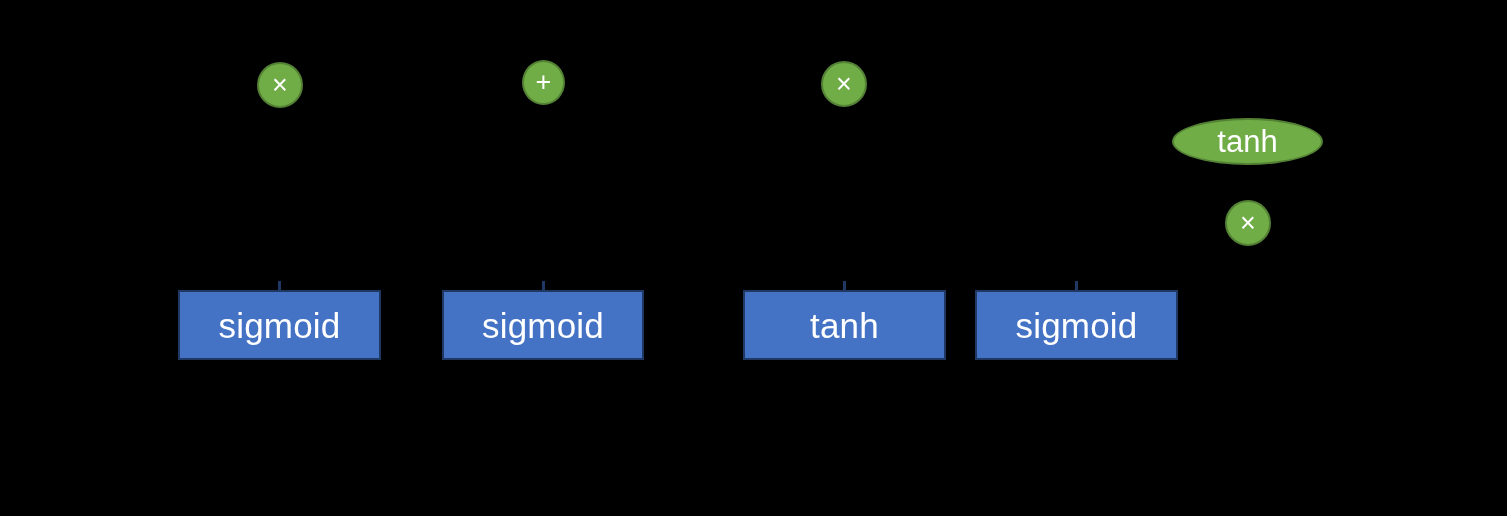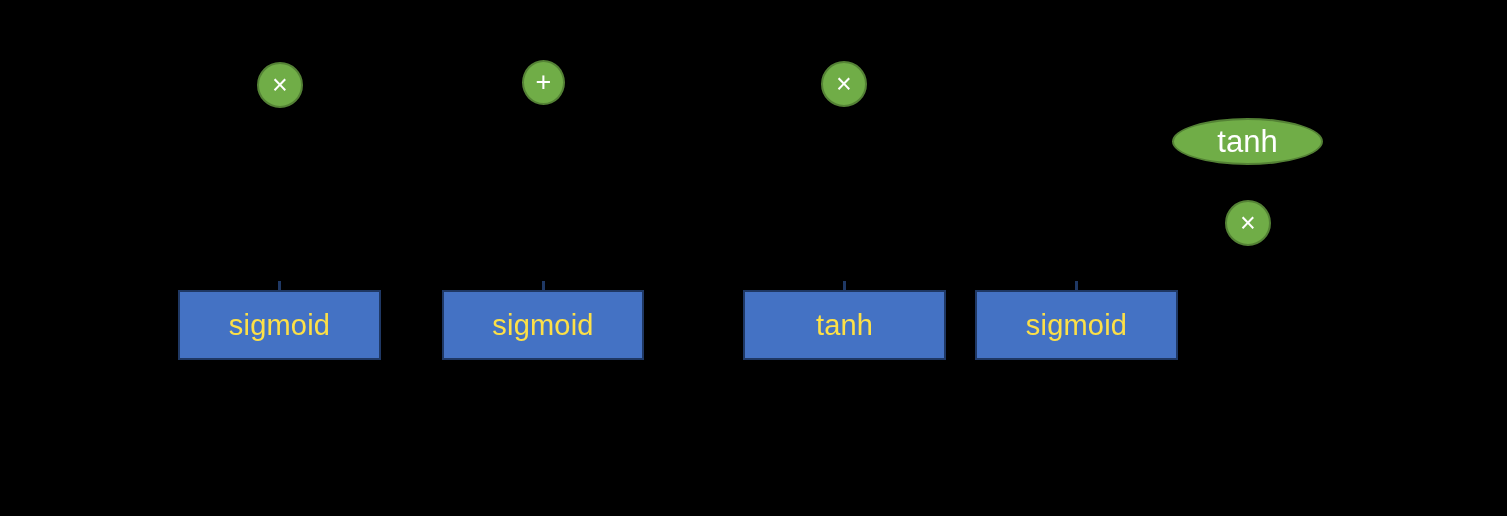--- a/index.html
+++ b/index.html
@@ -21,22 +21,22 @@
   .gate-box {
     position: absolute;
     box-sizing: border-box;
     background: #4472C4;
     border: 2px solid #1F3864;
     display: flex;
     align-items: center;
     justify-content: center;
   }
   .gate-box .gate-label {
-    color: #fde047;
-    font-size: 29px;
+    color: #ffffff;
+    font-size: 35px;
     line-height: 1;
     letter-spacing: 0.2px;
     white-space: nowrap;
   }
 
   
   .stub {
     position: absolute;
     width: 3px;
     background: #1F3864;

